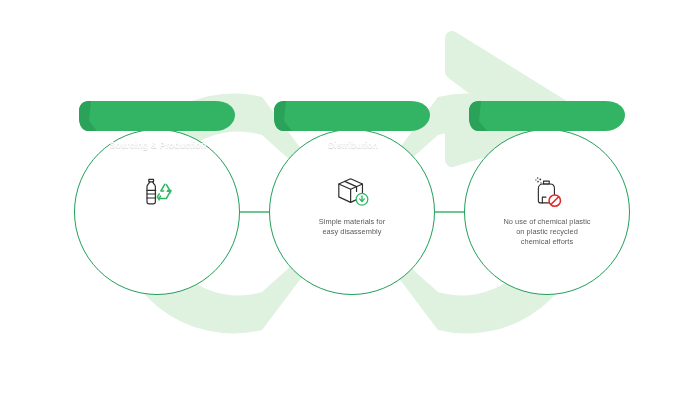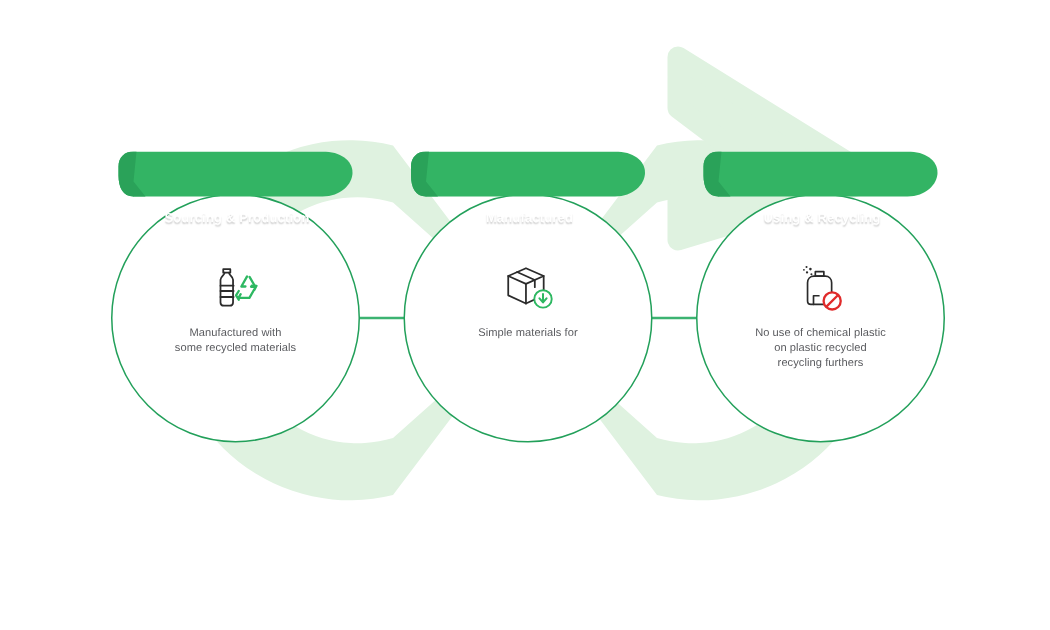--- a/index.html
+++ b/index.html
@@ -163,76 +163,72 @@
             </g>
             <g fill="none" stroke="#2eb862" stroke-width="1.7" stroke-linejoin="round" stroke-linecap="round">
               <path d="M 30.5 8.5 l -4.2 7.4 h 3.0"></path>
               <path d="M 32.3 8.9 l 4.2 7.2 h -3.1"></path>
               <path d="M 35.6 18.3 l -3.4 5.9 h -8.0 l 1.6 -2.7"></path>
               <path d="M 24.4 19.2 l -2.0 3.2 l 2.0 3.2"></path>
               <path d="M 34.0 15.2 l 3.4 0.2 l -1.6 3.0"></path>
             </g>
           </svg>
         </div>
-        <div class="node-caption">
-          <div>Manufactured with</div>
-          <div>some recycled materials</div>
-        </div>
       </div>
     </div>
 
     <div class="node" style="left:269px; top:129px;">
       <div class="node-circle"></div>
       <svg class="ribbon" viewBox="0 0 160 36">
         <path d="M 12 30 L 4 20 L 22 20 Z" fill="#1f8a4c"></path>
         <path d="M 12 0 L 138 0
                  C 150 0 158 6 158 14
                  C 158 22 150 30 138 30
                  L 12 30
                  C 5 30 2 24 2 16
                  L 2 10
                  C 2 4 6 0 12 0 Z" fill="#33b464"></path>
         <path d="M 2 10 L 2 16 C 2 24 5 30 12 30 L 20 30 L 12 20 L 14 0 L 12 0 C 6 0 2 4 2 10 Z" fill="#2aa259"></path>
       </svg>
-      <div class="ribbon-label">Manufactured</div>
+      <div class="ribbon-label">Distribution</div>
       <div class="node-inner">
         <div class="node-icon">
           <svg viewBox="0 0 44 36" width="40" height="34">
             <g fill="none" stroke="#2b2b2b" stroke-width="1.3" stroke-linejoin="round" stroke-linecap="round">
               <path d="M 20.5 3.5 L 33.5 9.2 L 20.5 15 L 7.5 9.2 Z"></path>
               <path d="M 7.5 9.2 V 23.4 L 20.5 29.4 V 15"></path>
               <path d="M 33.5 9.2 V 23.4 L 20.5 29.4"></path>
               <path d="M 14 6.3 L 27 12.1 L 27 17.4"></path>
             </g>
             <g>
               <circle cx="33" cy="26" r="6.4" fill="#ffffff" stroke="#2eb862" stroke-width="1.4"></circle>
               <path d="M 33 22.4 v 5.6 M 30.4 25.6 L 33 28.6 L 35.6 25.6" fill="none" stroke="#2eb862" stroke-width="1.5" stroke-linecap="round" stroke-linejoin="round"></path>
             </g>
           </svg>
         </div>
         <div class="node-caption">
           <div>Simple materials for</div>
+          <div>easy disassembly</div>
         </div>
       </div>
     </div>
 
     <div class="node" style="left:464px; top:129px;">
       <div class="node-circle"></div>
       <svg class="ribbon" viewBox="0 0 160 36">
         <path d="M 12 30 L 4 20 L 22 20 Z" fill="#1f8a4c"></path>
         <path d="M 12 0 L 138 0
                  C 150 0 158 6 158 14
                  C 158 22 150 30 138 30
                  L 12 30
                  C 5 30 2 24 2 16
                  L 2 10
                  C 2 4 6 0 12 0 Z" fill="#33b464"></path>
         <path d="M 2 10 L 2 16 C 2 24 5 30 12 30 L 20 30 L 12 20 L 14 0 L 12 0 C 6 0 2 4 2 10 Z" fill="#2aa259"></path>
       </svg>
-      <div class="ribbon-label">Using &amp; Recycling</div>
       <div class="node-inner">
         <div class="node-icon">
           <svg viewBox="0 0 44 38" width="38" height="34">
             <g fill="none" stroke="#2b2b2b" stroke-width="1.3" stroke-linejoin="round" stroke-linecap="round">
               <path d="M 18 6.4 h 6.6 v 3.4 h -6.6 z"></path>
               <path d="M 17 9.8 h 8.6 c 3 0 5 2.2 5 5.2 v 14 c 0 1.6 -1.1 2.6 -2.6 2.6 h -13.4 c -1.5 0 -2.6 -1 -2.6 -2.6 v -14 c 0 -3 2 -5.2 5 -5.2 z"></path>
               <path d="M 16.6 31.6 v -6.6 h 4.2"></path>
             </g>
             <g fill="#2b2b2b">
               <circle cx="14.2" cy="4.4" r="1.0"></circle>
@@ -243,19 +239,19 @@
             </g>
             <g>
               <circle cx="31" cy="29" r="6.6" fill="#ffffff" stroke="#e02b2b" stroke-width="1.8"></circle>
               <line x1="26.8" y1="33.2" x2="35.2" y2="24.8" stroke="#e02b2b" stroke-width="1.8" stroke-linecap="round"></line>
             </g>
           </svg>
         </div>
         <div class="node-caption">
           <div>No use of chemical plastic</div>
           <div>on plastic recycled</div>
-          <div>recycling furthers</div>
+          <div>chemical efforts</div>
         </div>
       </div>
     </div>
 
   </div>
 </div>
 
 </body></html>

